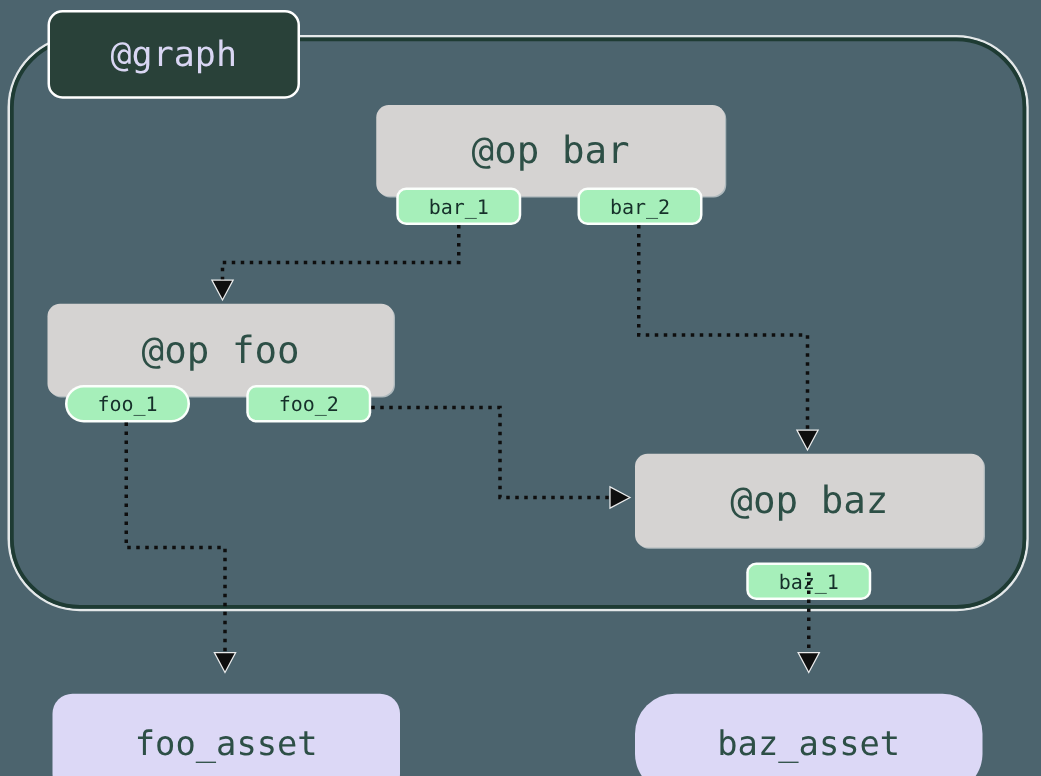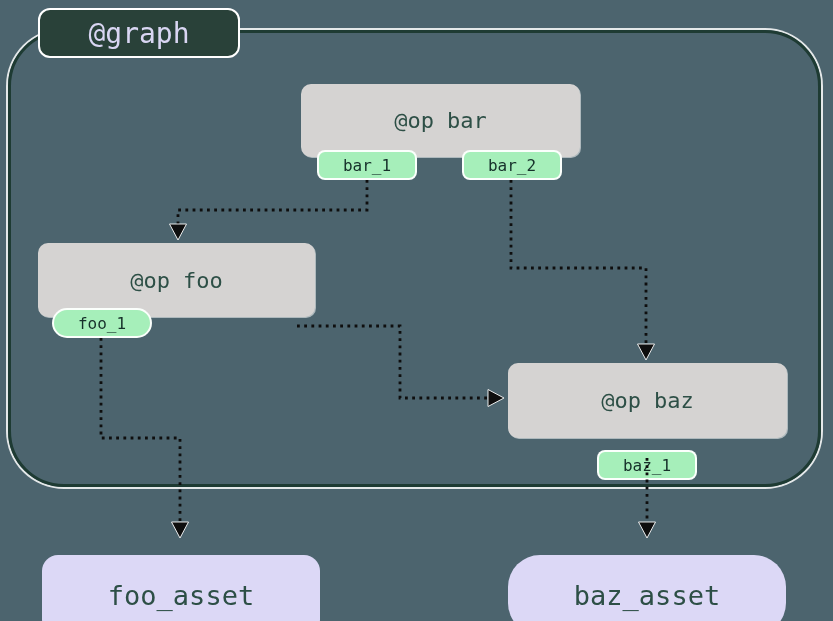--- a/index.html
+++ b/index.html
@@ -16,36 +16,36 @@
     left: 8px; top: 30px;
     width: 813px; height: 457px;
     border: 3px solid var(--graph-border, #1e3b33);
     border-radius: 56px;
     box-shadow: 0 0 0 2px rgba(255,255,255,0.85);
     box-sizing: border-box;
   }
   .graph-badge {
     position: absolute;
     left: 38px; top: 8px;
-    width: 202px; height: 50px;
+    width: 202px; height: 71px;
     background: var(--graph-badge-bg, #294139);
     border: 2px solid #ffffff;
     border-radius: 12px;
     display: flex; align-items: center; justify-content: center;
     color: var(--graph-badge-text, #d9d6f3);
     font-size: 28px;
     box-sizing: border-box;
   }
   .op-node {
     position: absolute;
     background: var(--op-node-bg, #d5d3d2);
     border-radius: 10px;
     display: flex; align-items: center; justify-content: center;
     color: var(--op-node-text, #2d4f46);
-    font-size: 22px;
+    font-size: 30px;
     box-shadow: 1px 1px 0 rgba(255,255,255,0.55);
   }
   .op-bar { left: 301px; top: 84px;  width: 279px; height: 73px; }
   .op-foo { left: 38px;  top: 243px; width: 277px; height: 74px; }
   .op-baz { left: 508px; top: 363px; width: 279px; height: 75px; }
   .out-badge {
     position: absolute;
     width: 100px; height: 30px;
     background: var(--output-badge-bg, #a6efba);
     border: 2px solid rgba(255,255,255,0.95);
@@ -113,20 +113,23 @@
 
   <div class="out-badge badge-bar-1">
     <span>bar_1</span>
   </div>
   <div class="out-badge badge-bar-2">
     <span>bar_2</span>
   </div>
   <div class="out-badge badge-foo-1">
     <span>foo_1</span>
   </div>
+  <div class="out-badge badge-foo-2">
+    <span>foo_2</span>
+  </div>
   <div class="out-badge badge-baz-1">
     <span>baz_1</span>
   </div>
 
   <div class="asset asset-foo">
     <span>foo_asset</span>
   </div>
   <div class="asset asset-baz">
     <span>baz_asset</span>
   </div>

